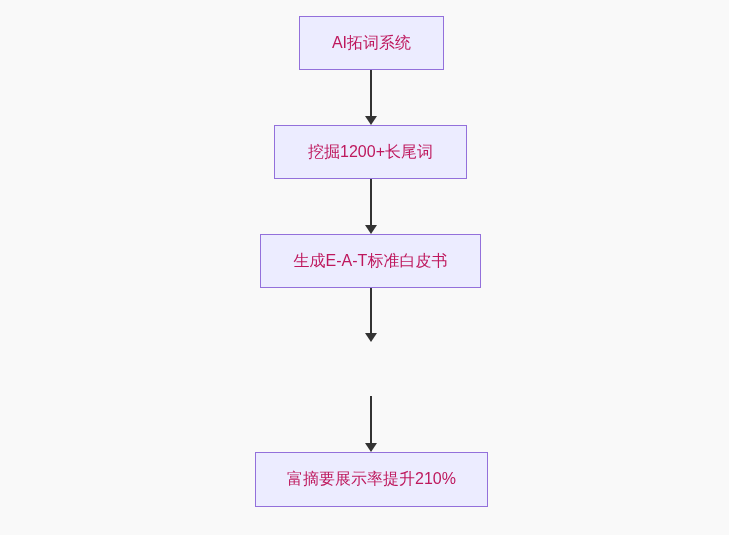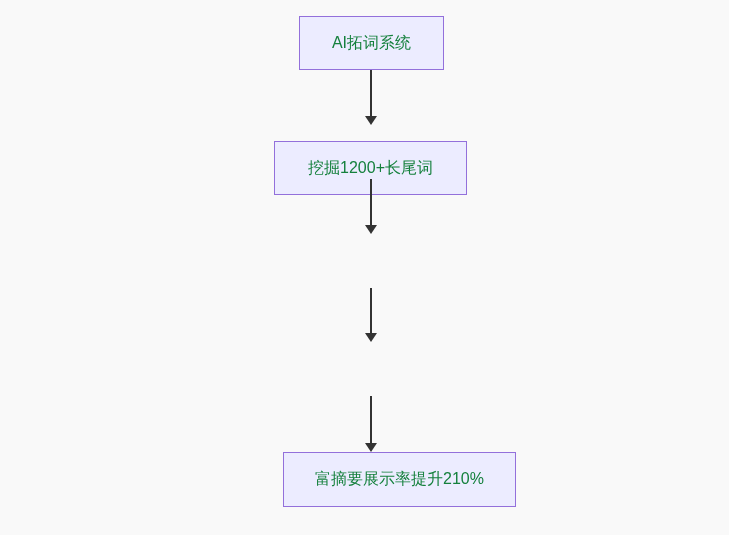--- a/index.html
+++ b/index.html
@@ -16,33 +16,33 @@
   .canvas {
     position: relative;
     width: 729px;
     height: 535px;
   }
   .node {
     position: absolute;
     box-sizing: border-box;
     background: #ECECFF;
     border: 1.5px solid #9370DB;
-    color: #15803d;
+    color: #be185d;
     font-size: 16px;
     display: flex;
     align-items: center;
     justify-content: center;
     text-align: center;
     white-space: nowrap;
   }
   .n1 { left: 299px; top: 16px;  width: 145px; height: 54px; }
-  .n2 { left: 274px; top: 125px; width: 193px; height: 54px; margin-top: 16px; }
+  .n2 { left: 274px; top: 125px; width: 193px; height: 54px; }
   .n3 { left: 260px; top: 234px; width: 221px; height: 54px; }
   .n4 { left: 263px; top: 342px; width: 215px; height: 54px; }
-  .n5 { left: 255px; top: 452px; width: 233px; height: 55px; margin-left: 28px; }
+  .n5 { left: 255px; top: 452px; width: 233px; height: 55px; }
 
   .edge-line {
     position: absolute;
     left: 370px;
     width: 2px;
     background: #333333;
   }
   .e1 { top: 70px;  height: 46px; }
   .e2 { top: 179px; height: 46px; }
   .e3 { top: 288px; height: 45px; }
@@ -70,20 +70,21 @@
   <div class="node n1">AI拓词系统</div>
 
   <div class="edge-line e1"></div>
   <div class="edge-head h1"></div>
 
   <div class="node n2">挖掘1200+长尾词</div>
 
   <div class="edge-line e2"></div>
   <div class="edge-head h2"></div>
 
+  <div class="node n3">生成E-A-T标准白皮书</div>
 
   <div class="edge-line e3"></div>
   <div class="edge-head h3"></div>
 
 
   <div class="edge-line e4"></div>
   <div class="edge-head h4"></div>
 
   <div class="node n5">富摘要展示率提升210%</div>
 

